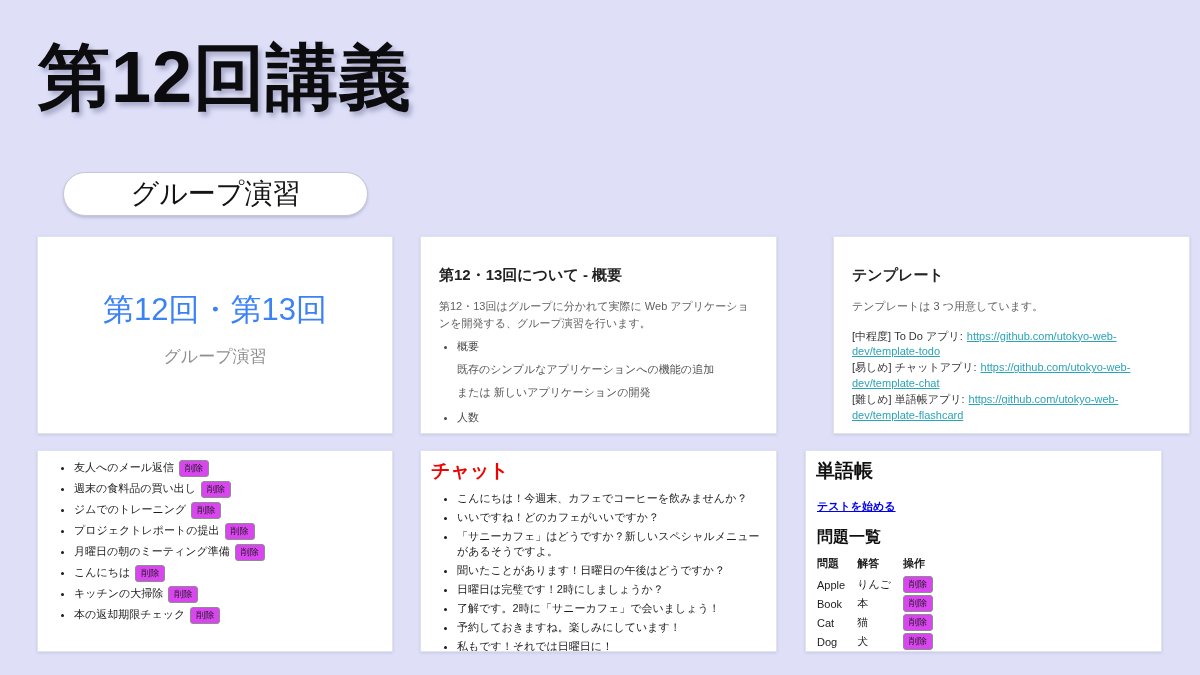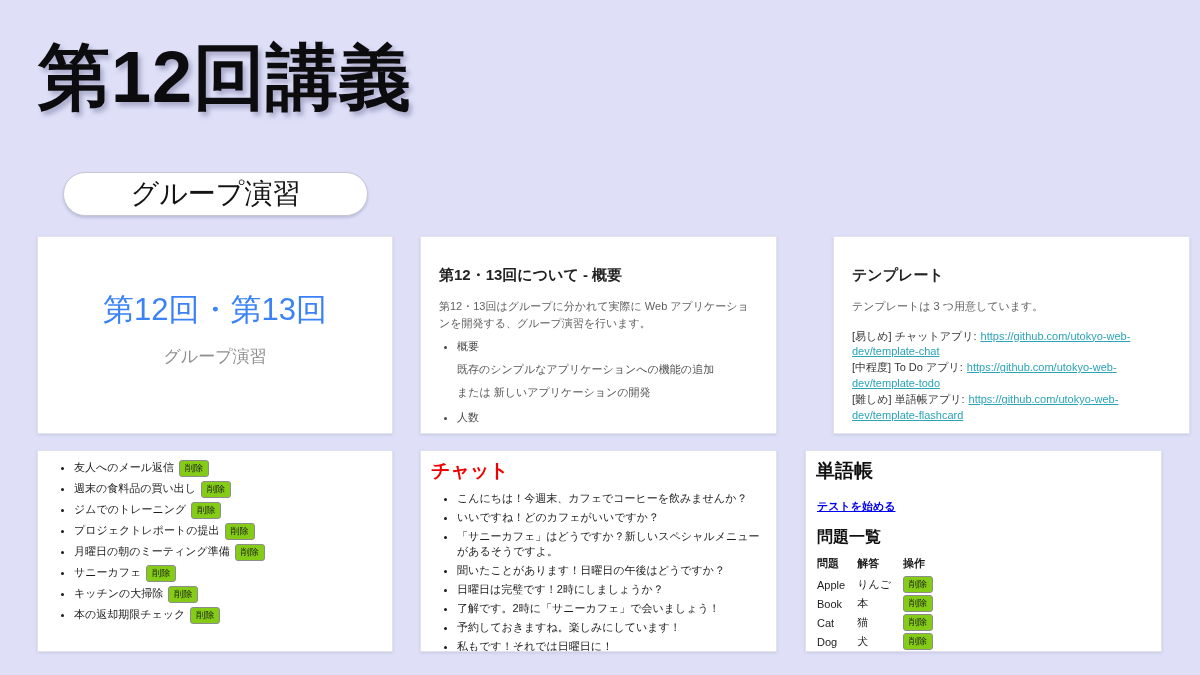--- a/index.html
+++ b/index.html
@@ -47,21 +47,21 @@
   .tpl-links{margin-top:14px;}
   .tpl-line{font-size:11px;color:#333;line-height:1.45;}
   .tpl-line a{color:#2aa4b6;text-decoration:underline;margin-left:4px;cursor:pointer;}
   
   .app-h{font-size:19px;font-weight:bold;color:#101010;margin:2px 0 7px 0;}
   .app-h.red{color:#f00000;}
   .app-ul{margin:4px 0;padding-left:26px;font-size:11px;color:#1c1c1c;}
   .app-ul li{margin-bottom:4px;}
   .mini-btn{
     font-size:9px;padding:1px 5px;margin-left:5px;
-    background:#84cc16;border:1px solid #8d8d8d;border-radius:3px;color:#1a1a1a;
+    background:#d946ef;border:1px solid #8d8d8d;border-radius:3px;color:#1a1a1a;
   }
   
   .fc-link{display:inline-block;font-size:11px;font-weight:bold;color:#0000ee;text-decoration:underline;margin:8px 0 0 1px;cursor:pointer;}
   .fc-h3{font-size:16px;font-weight:bold;color:#101010;margin:13px 0 6px 1px;}
   .fc-table{border-collapse:collapse;font-size:11px;color:#1c1c1c;margin:6px 0 0 1px;}
   .fc-table th{text-align:left;font-weight:bold;padding:2px 12px 4px 0;}
   .fc-table td{padding:1px 12px 1px 0;}
 </style>
 </head>
 <body>
@@ -91,39 +91,39 @@
       <div class="subline">2 人 ~ 4 人程度</div>
     </li>
   </ul>
 </div>
 
 <div class="card c3">
   <h3 class="slide-h">テンプレート</h3>
   <p class="slide-p">テンプレートは 3 つ用意しています。</p>
   <div class="tpl-links">
     <div class="tpl-line">
-      <span>[易しめ] チャットアプリ:</span><a>https://github.com/utokyo-web-dev/template-chat</a>
+      <span>[中程度] To Do アプリ:</span><a>https://github.com/utokyo-web-dev/template-todo</a>
     </div>
     <div class="tpl-line">
-      <span>[中程度] To Do アプリ:</span><a>https://github.com/utokyo-web-dev/template-todo</a>
+      <span>[易しめ] チャットアプリ:</span><a>https://github.com/utokyo-web-dev/template-chat</a>
     </div>
     <div class="tpl-line">
       <span>[難しめ] 単語帳アプリ:</span><a>https://github.com/utokyo-web-dev/template-flashcard</a>
     </div>
   </div>
 </div>
 
 <div class="card c4">
   <ul class="app-ul">
     <li><span>友人へのメール返信</span><button class="mini-btn">削除</button></li>
     <li><span>週末の食料品の買い出し</span><button class="mini-btn">削除</button></li>
     <li><span>ジムでのトレーニング</span><button class="mini-btn">削除</button></li>
     <li><span>プロジェクトレポートの提出</span><button class="mini-btn">削除</button></li>
     <li><span>月曜日の朝のミーティング準備</span><button class="mini-btn">削除</button></li>
-    <li><span>サニーカフェ</span><button class="mini-btn">削除</button></li>
+    <li><span>こんにちは</span><button class="mini-btn">削除</button></li>
     <li><span>キッチンの大掃除</span><button class="mini-btn">削除</button></li>
     <li><span>本の返却期限チェック</span><button class="mini-btn">削除</button></li>
 
   </ul>
 
 </div>
 
 <div class="card c5">
   <div class="app-h red">チャット</div>
   <ul class="app-ul">

